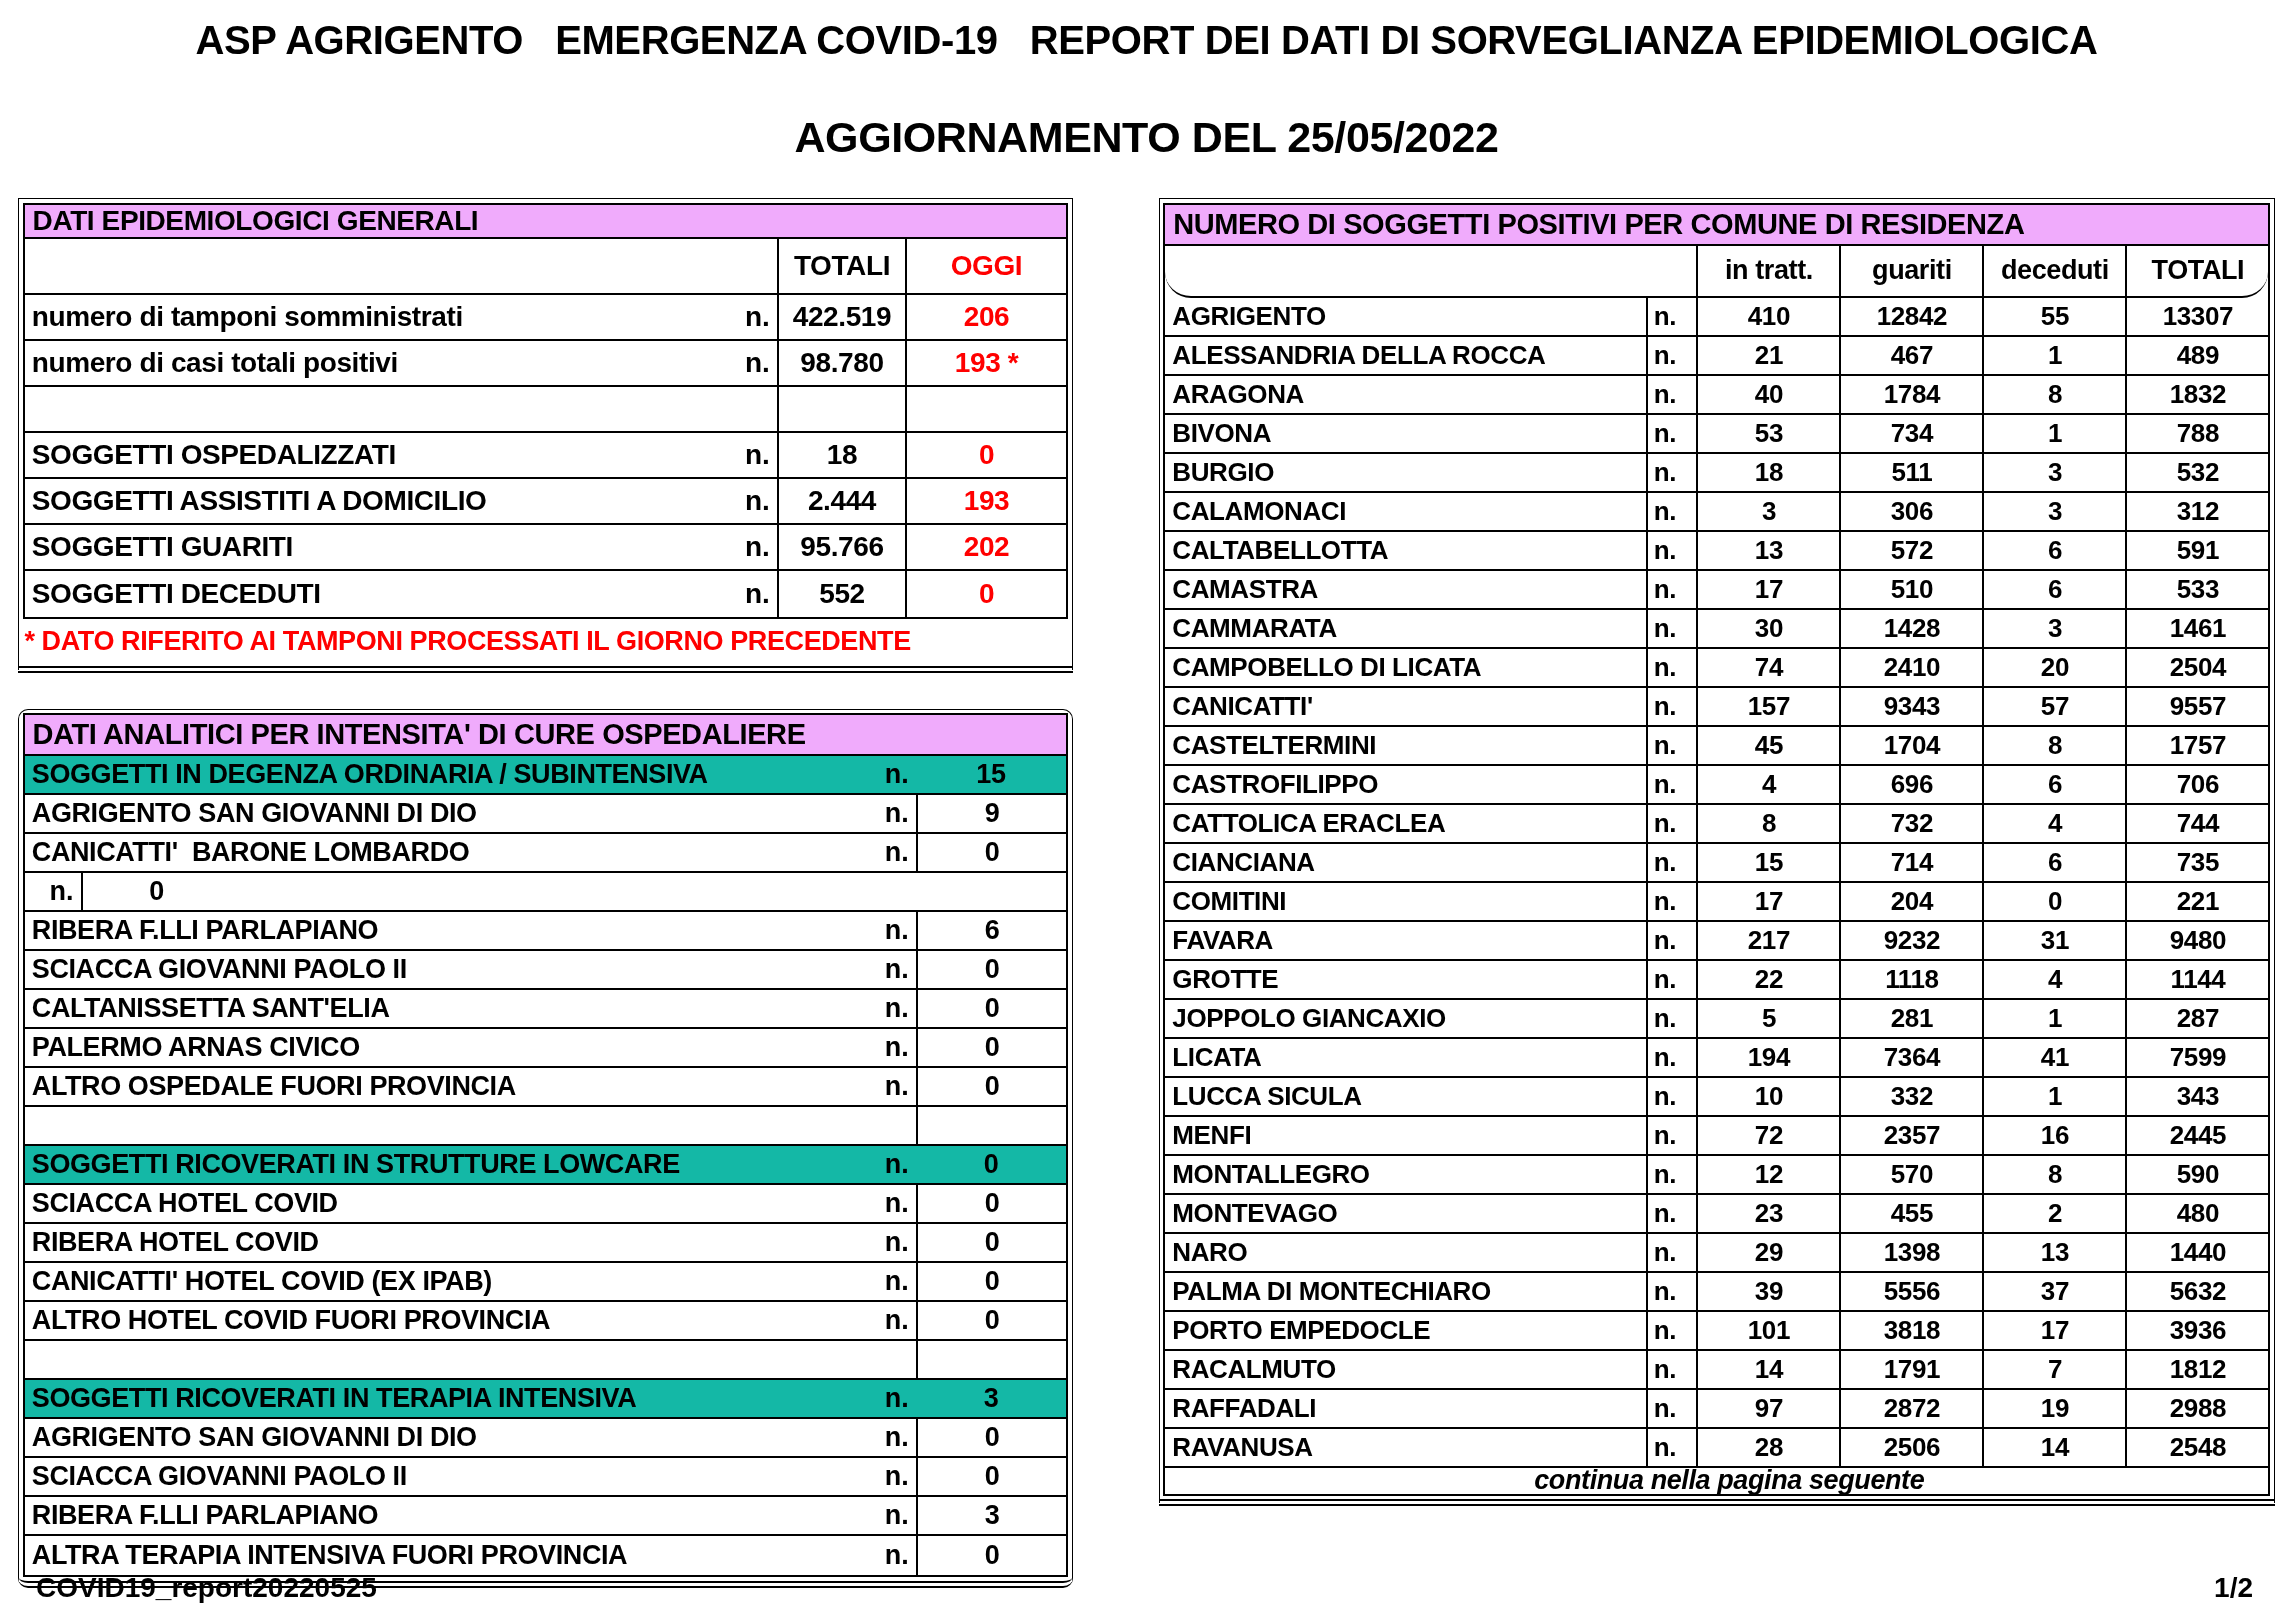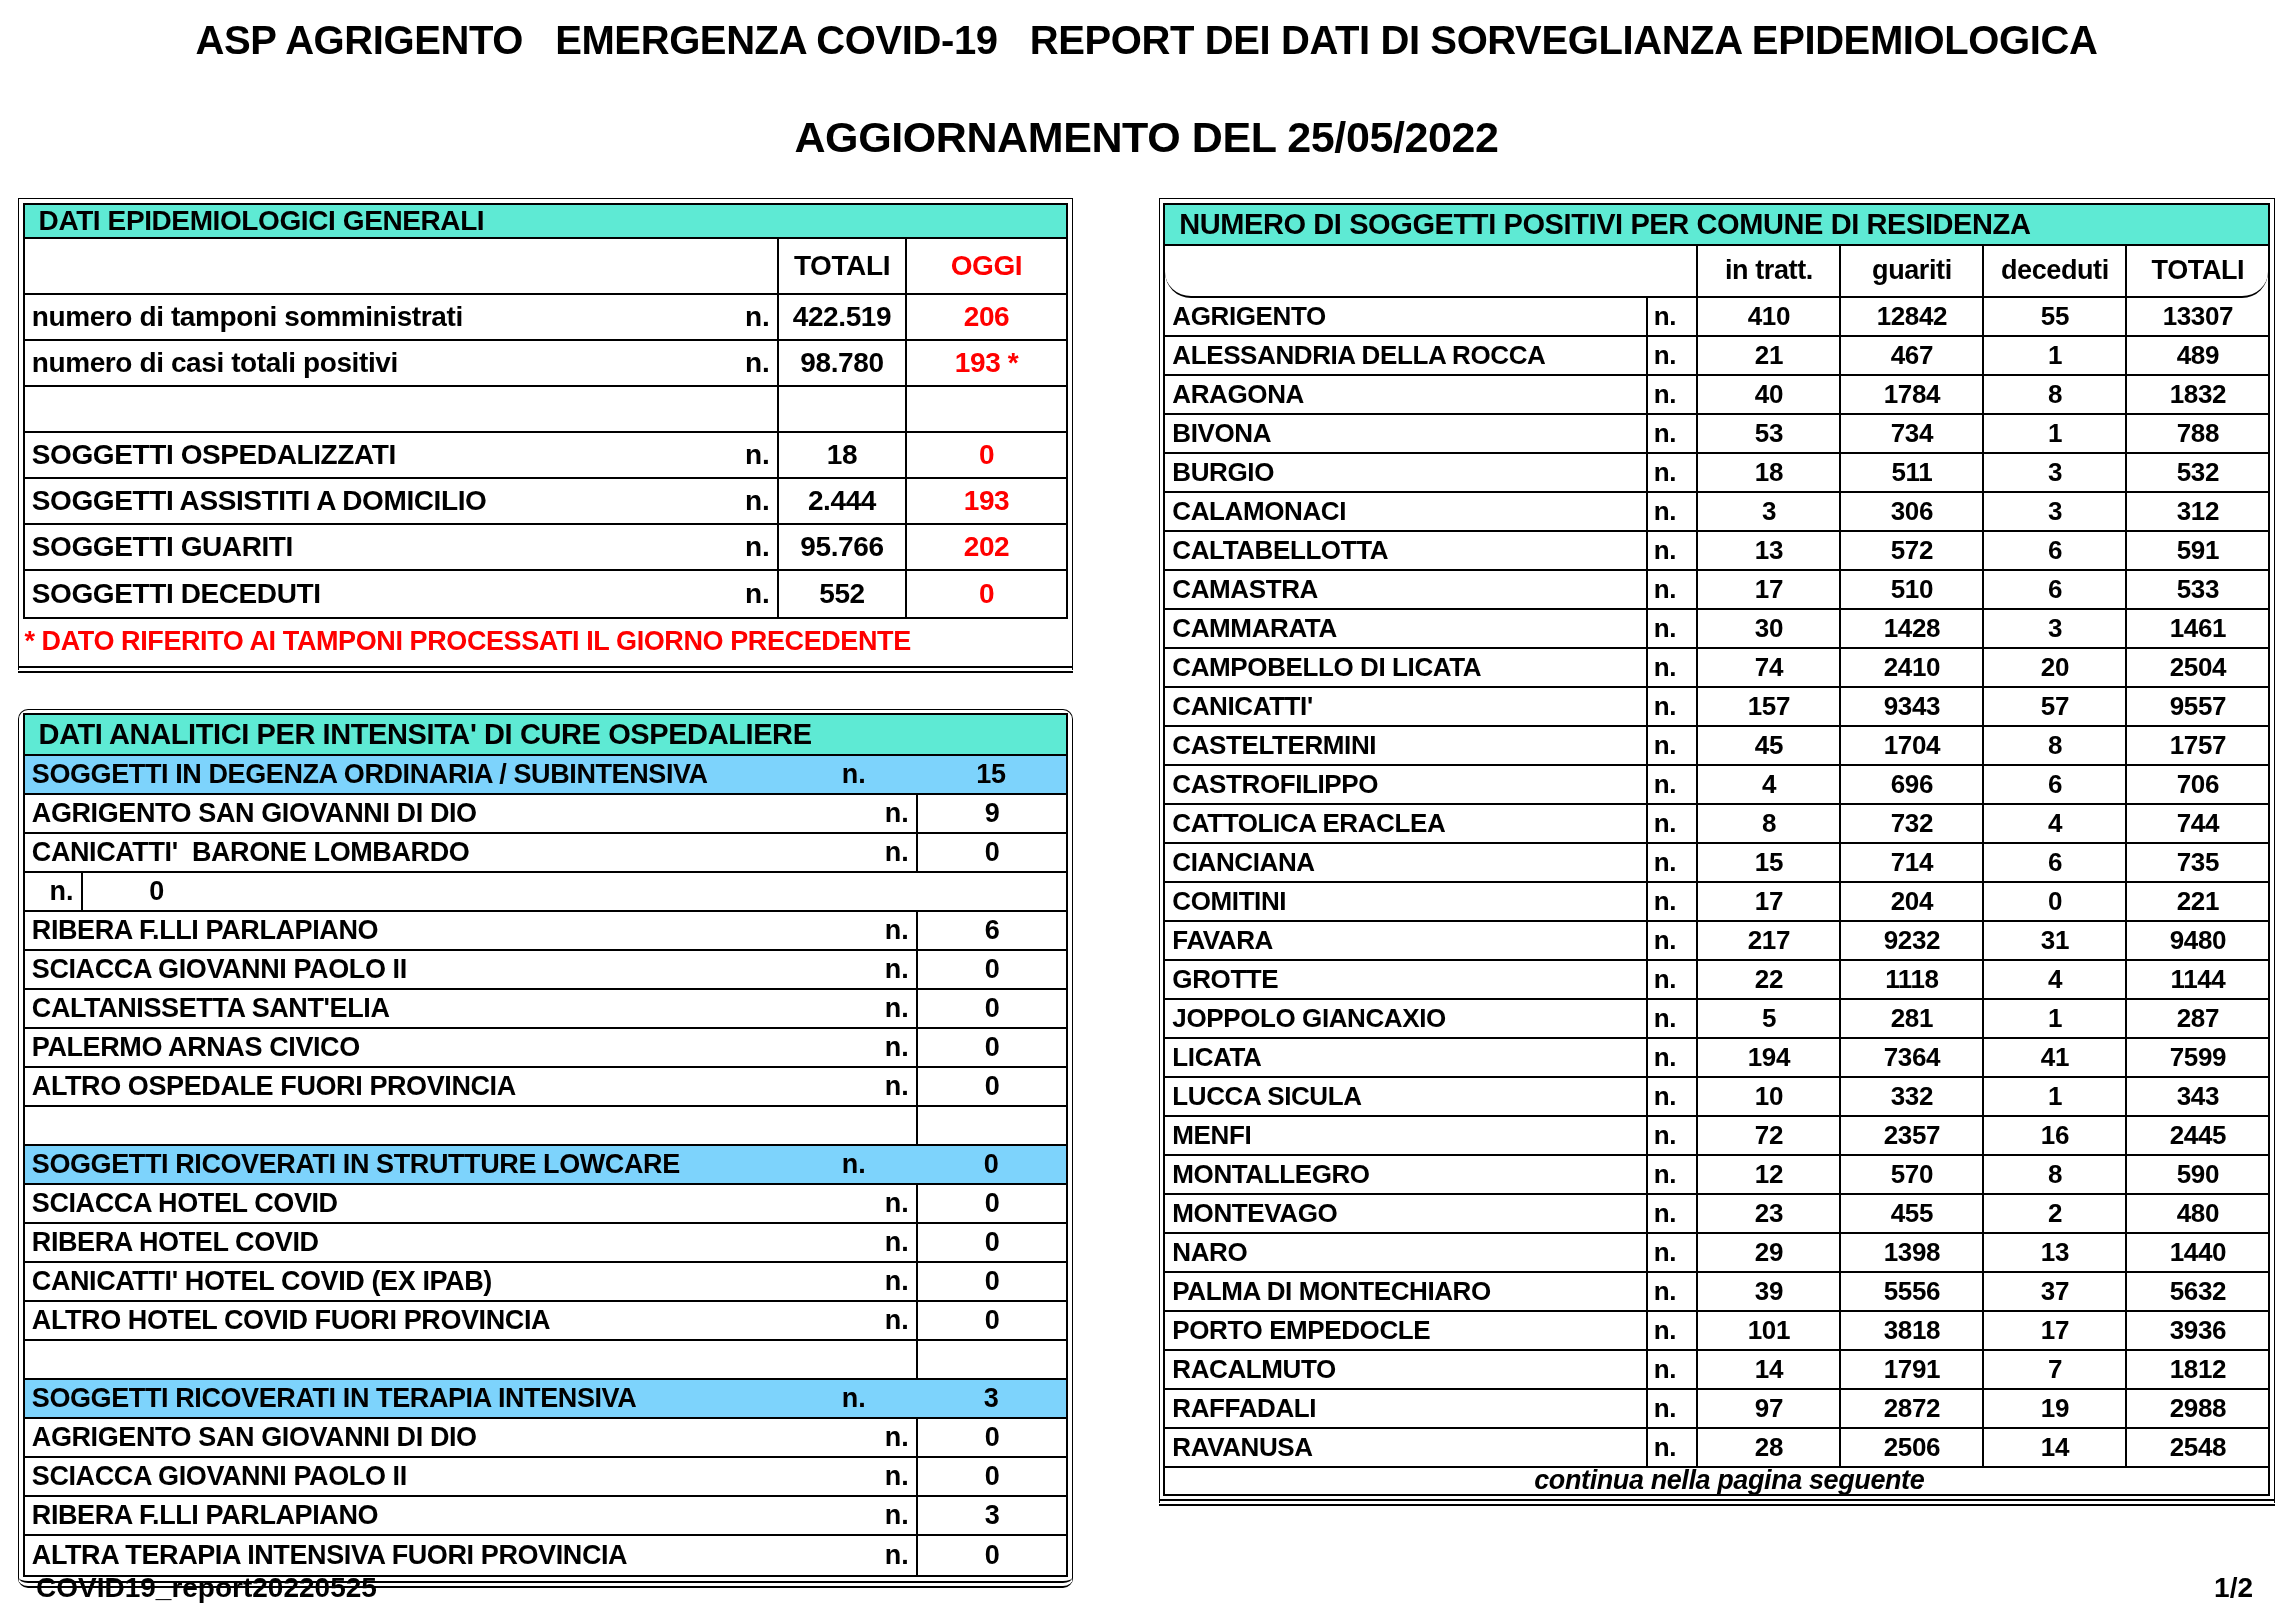--- a/index.html
+++ b/index.html
@@ -22,44 +22,44 @@
   .right-col { width: 1119px; margin-left: 86px; }
 
   .wrap {
     border: 1.8px solid #000;
     border-bottom: 7.2px double #000;
     padding: 3.6px;
     background: #fff;
   }
   .tbl { border: 2.7px solid #000; }
   .yellow-hdr {
-    background: #5eead4;
+    background: #f0abfc;
     display: flex; align-items: center;
-    padding-left: 14px; font-size: 29px;
+    padding-left: 8px; font-size: 29px;
     border-bottom: 2.7px solid #000; letter-spacing: -0.4px;
     white-space: pre;
   }
   .t1 .yellow-hdr { height: 34px; font-size: 28px; }
   .t2 .yellow-hdr { height: 41px; }
   .t3 .yellow-hdr { height: 41px; }
 
   .row { display: flex; align-items: stretch; border-bottom: 2.7px solid #000; }
   .cell-label {
     flex: 1; display: flex; align-items: center;
     padding-left: 7.2px; letter-spacing: -0.4px;
     white-space: pre; overflow: hidden;
   }
   .cell-n { width: 56px; display: flex; align-items: center; justify-content: flex-end; padding-right: 7.2px; }
   .cell-val {
     display: flex; align-items: center; justify-content: center;
     border-left: 2.7px solid #000; text-align: center; letter-spacing: -0.4px;
   }
   .noleft { border-left: none; }
   .red  { color: #FF0000; }
-  .gray { background: #7dd3fc; gap: 43px; }
+  .gray { background: #14b8a6; }
 
   
   .t1 .row { height: 46px; font-size: 28px; }
   .t1 .hdr-row { height: 56px; }
   .w-tot  { width: 128px; }
   .w-oggi { width: 161px; }
   #t1-body .row:last-child { border-bottom: none; }
   .t1-note { color: #FF0000; font-size: 27px; padding: 7.2px 1.8px 5.4px; letter-spacing: -0.4px; }
 
   

